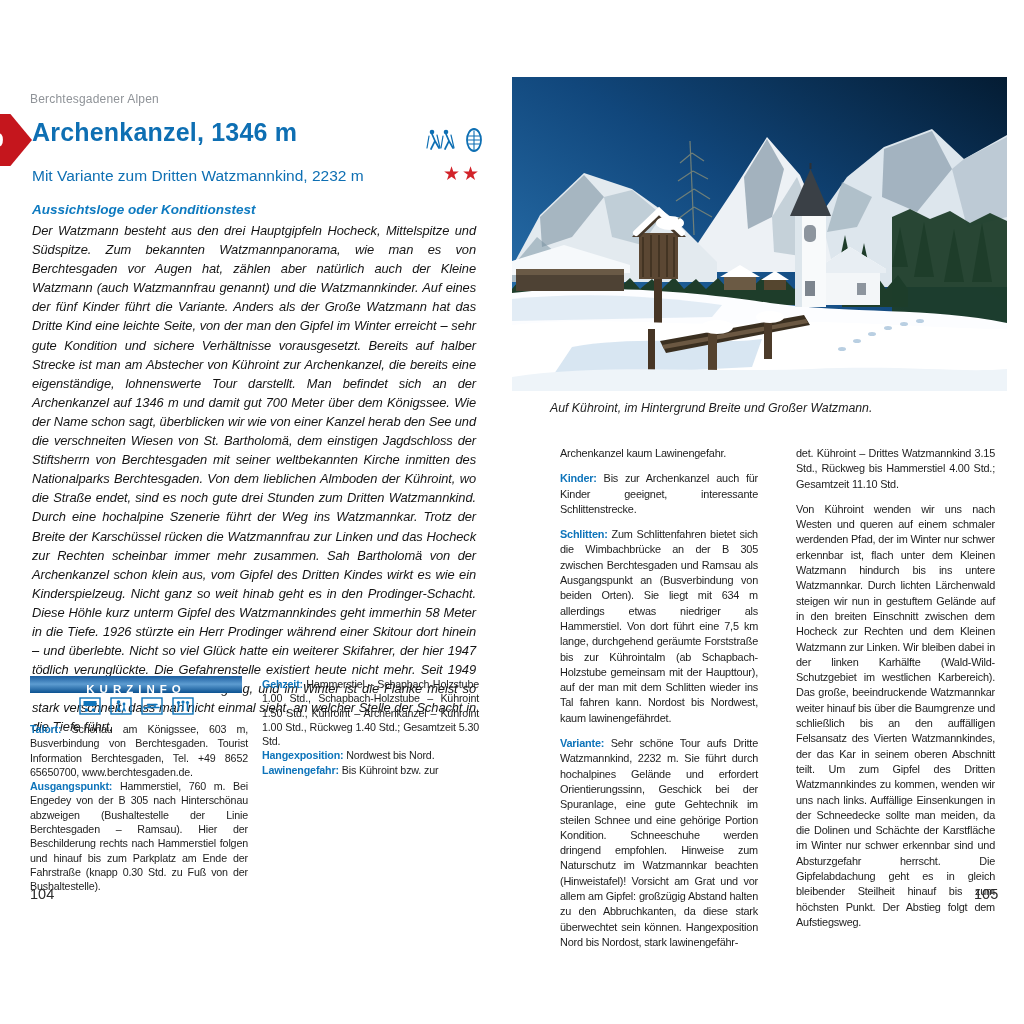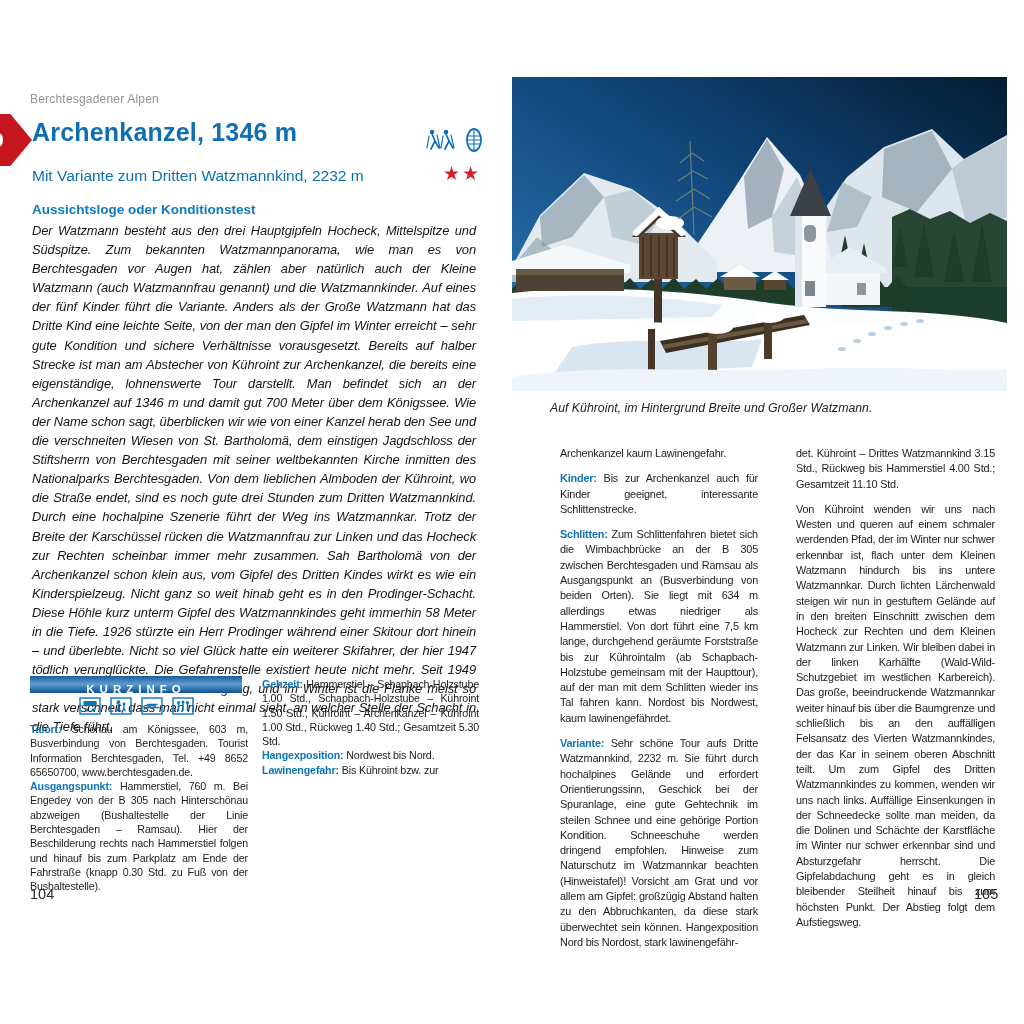--- a/index.html
+++ b/index.html
@@ -13,21 +13,21 @@
   .route-badge{
     left:-16px;top:114px;width:48px;height:52px;background:#c5161d;
     clip-path:polygon(0 0,55% 0,100% 50%,55% 100%,0 100%);
     display:flex;align-items:center;justify-content:flex-start;
   }
   .route-badge span{color:#fff;font-weight:bold;font-size:21px;padding-left:8px;}
   .page-title{left:32px;top:118px;font-size:25px;font-weight:bold;color:#0e6fb3;letter-spacing:.2px;}
   .header-icons{left:424px;top:125px;}
   .subtitle{left:32px;top:167px;font-size:15.5px;color:#0e6fb3;}
   .stars{left:443px;top:162px;font-size:19px;color:#d2232a;letter-spacing:2px;}
-  .intro-heading{left:32px;top:202px;font-size:13.5px;font-weight:bold;color:#0e7ac0;}
+  .intro-heading{left:32px;top:202px;font-size:13.5px;font-weight:bold;font-style:italic;color:#0e7ac0;}
   .intro-text{
     left:32px;top:221px;width:444px;font-size:12.9px;line-height:19.1px;
     font-style:italic;text-align:justify;color:#151515;letter-spacing:-.1px;
   }
   
   .kurzinfo-bar{
     left:30px;top:676px;width:212px;height:17px;
     background:linear-gradient(180deg,#1b5d9e 0%,#5d9cd1 48%,#0c5291 100%);
     display:flex;align-items:center;justify-content:center;
   }

